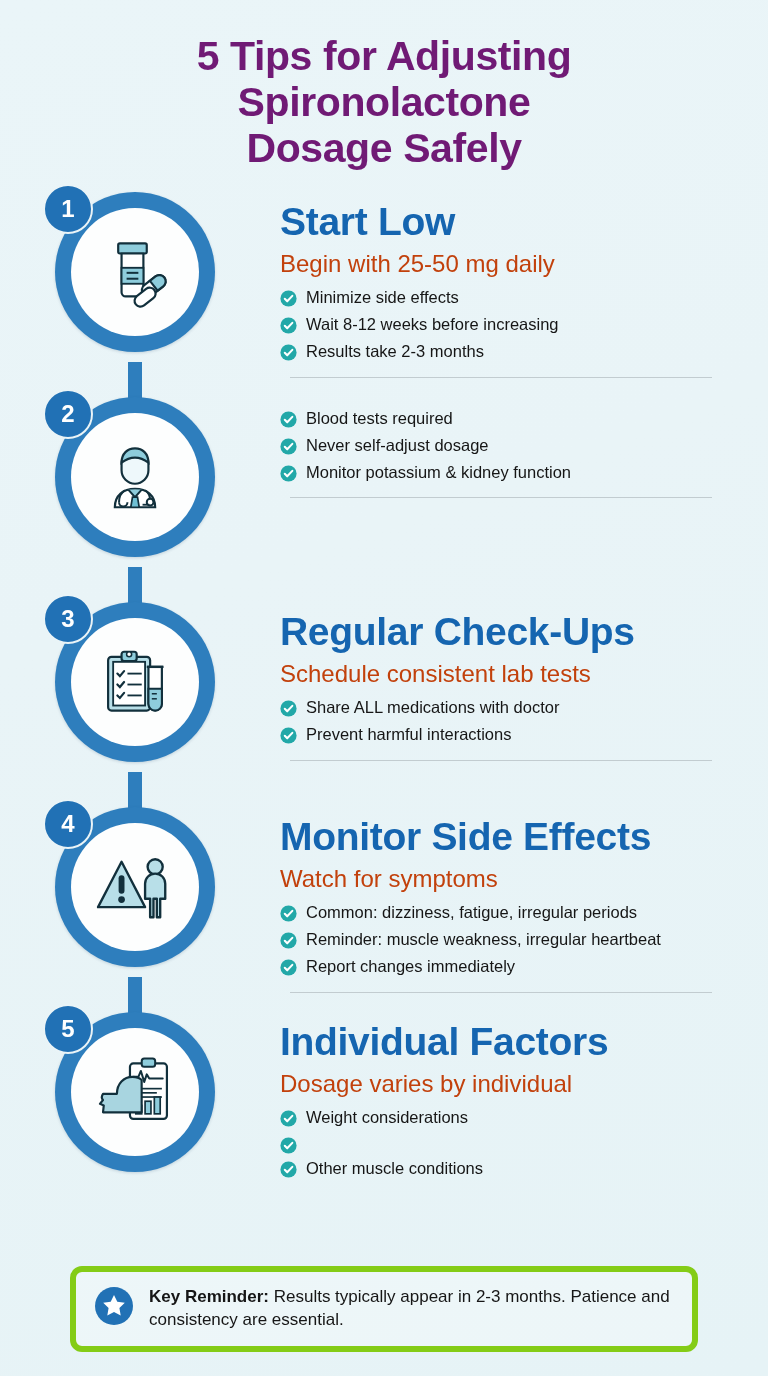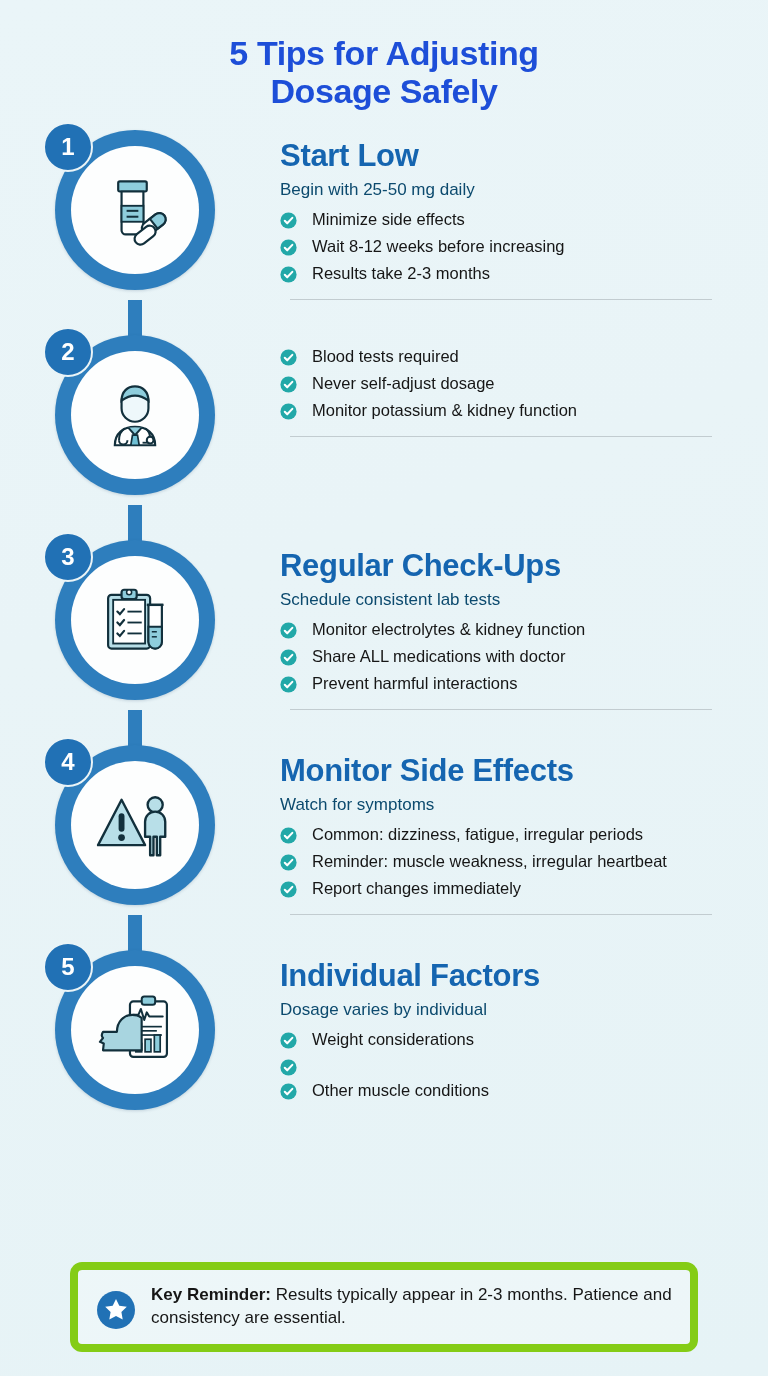--- a/index.html
+++ b/index.html
@@ -8,22 +8,22 @@
     font-family:"Liberation Sans", sans-serif;
     background:linear-gradient(160deg,#eaf5f8 0%,#e9f4f7 40%,#e6f3f6 100%);
     position:relative; overflow:hidden;
   }
   .page{ position:relative; width:768px; height:1376px; }
 
   
   .title{
     padding:34px 70px 0 70px;
     text-align:center;
-    color:#1d4ed8;
-    font-size:34px;
+    color:#701a75;
+    font-size:41px;
     font-weight:bold;
     line-height:1.12;
     letter-spacing:-0.4px;
   }
   .title .l{ display:block; }
 
   
   .steps{ position:relative; margin-top:12px; }
 
   .step{
@@ -90,37 +90,37 @@
     border:2px solid #eaf4f7;
   }
 
   
   .txt{
     flex:1;
     padding:18px 28px 0 10px;
   }
   .h{
     color:#1565b0;
-    font-size:31px;
+    font-size:39px;
     font-weight:bold;
     line-height:1.05;
     letter-spacing:-0.3px;
     margin-bottom:7px;
   }
   .sub{
-    color:#0c4a6e;
-    font-size:17px;
+    color:#c2410c;
+    font-size:24px;
     line-height:1.18;
     margin-bottom:8px;
   }
   ul{ list-style:none; }
   li{
     display:flex;
     align-items:flex-start;
-    gap:15px;
+    gap:9px;
     margin-bottom:3px;
     color:#161616;
     font-size:16.5px;
     line-height:1.45;
   }
   .chk{
     flex:0 0 17px;
     width:17px;height:17px;
     margin-top:4px;
   }
@@ -129,43 +129,44 @@
     background:#c2ccd0;
     margin:13px 28px 0 10px;
   }
   .step:last-child .sep{ display:none; }
 
   
   .footer{
     position:absolute;
     left:70px; right:70px;
     bottom:24px;
-    border:8px solid #84cc16;
+    border:6px solid #84cc16;
     border-radius:12px;
     background:rgba(255,255,255,.28);
     padding:14px 18px;
     display:flex;
-    align-items:flex-end;
+    align-items:flex-start;
     gap:15px;
   }
   .star-badge{ flex:0 0 40px; width:40px;height:40px; }
   .footer-txt{
     font-size:17px;
     color:#161616;
     line-height:1.35;
   }
   .footer-txt b{ font-weight:bold; }
 </style>
 </head>
 <body>
 
 <div class="page">
 
   <div class="title">
     <span class="l">5 Tips for Adjusting</span>
+    <span class="l">Spironolactone</span>
     <span class="l">Dosage Safely</span>
   </div>
 
   <div class="steps" id="steps">
       <div class="step">
     <div class="railcol">
       <div class="connector"></div>
       <div class="ring">
         <div class="ring-inner">
               <svg viewBox="0 0 100 100">
@@ -286,27 +287,20 @@
     <line x1="70" y1="70" x2="76" y2="70" stroke="#12303c" stroke-width="1.8"></line>
   </svg>
             </div>
         <div class="badge">3</div>
       </div>
     </div>
     <div class="txt">
       <div class="h">Regular Check-Ups</div>
       <div class="sub">Schedule consistent lab tests</div>
       <ul>
-        <li>
-            <span class="chk"><svg viewBox="0 0 20 20">
-                  <circle cx="10" cy="10" r="9.5" fill="#22a8a8"></circle>
-                  <path d="M5.6 10.3l2.9 3 6-6.4" fill="none" stroke="#fff" stroke-width="2.4" stroke-linecap="round" stroke-linejoin="round"></path>
-                </svg></span>
-            <span>Monitor electrolytes &amp; kidney function</span>
-          </li>
             <li>
             <span class="chk"><svg viewBox="0 0 20 20">
                   <circle cx="10" cy="10" r="9.5" fill="#22a8a8"></circle>
                   <path d="M5.6 10.3l2.9 3 6-6.4" fill="none" stroke="#fff" stroke-width="2.4" stroke-linecap="round" stroke-linejoin="round"></path>
                 </svg></span>
             <span>Share ALL medications with doctor</span>
           </li>
             <li>
             <span class="chk"><svg viewBox="0 0 20 20">
                   <circle cx="10" cy="10" r="9.5" fill="#22a8a8"></circle>

